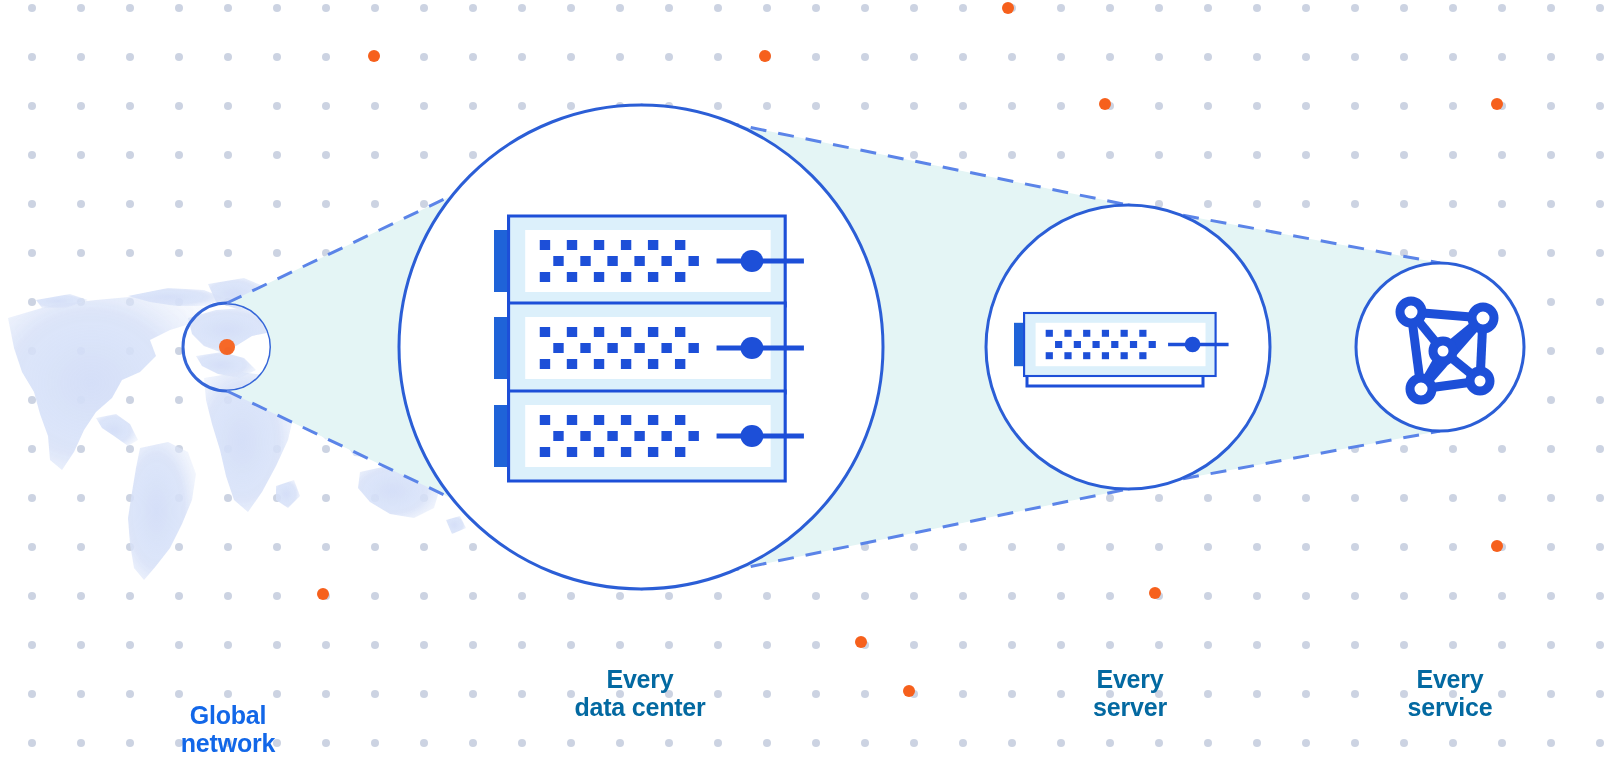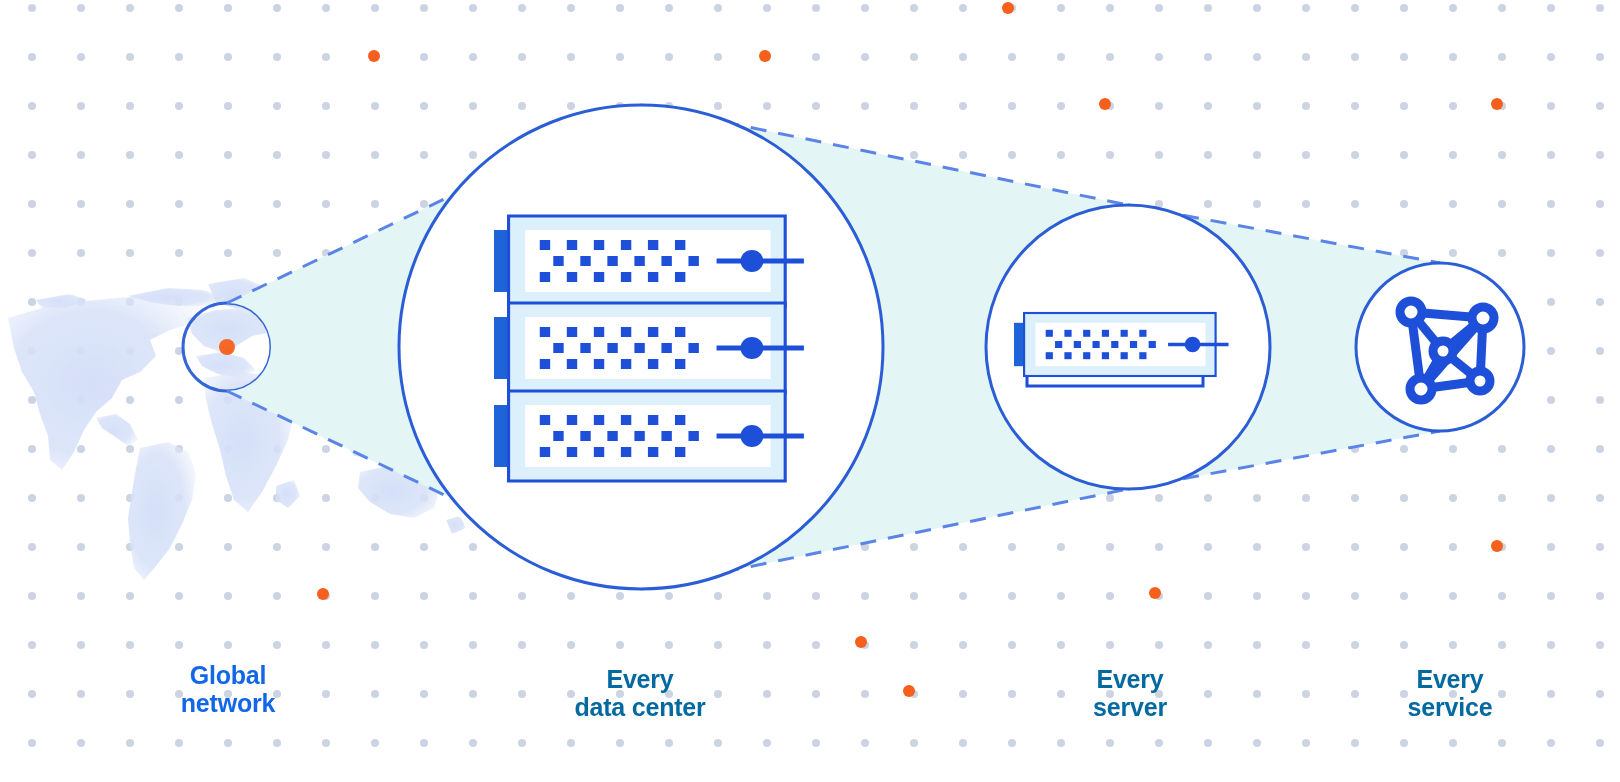--- a/index.html
+++ b/index.html
@@ -30,21 +30,21 @@
     font-size: 25px;
     line-height: 1.1;
     font-weight: 700;
     color: #0369a1;
     letter-spacing: -0.2px;
     white-space: pre-line;
   }
   .label.accent {
     color: #1267e8;
   }
-  #label-global   { left: 118px; top: 662px; width: 220px; }
+  #label-global   { left: 118px; top: 702px; width: 220px; }
   #label-dc       { left: 530px; top: 666px; width: 220px; }
   #label-server   { left: 1020px; top: 666px; width: 220px; }
   #label-service  { left: 1340px; top: 666px; width: 220px; }
 </style>
 </head>
 <body>
 
 <div id="stage">
 
   <svg id="scene" viewBox="0 0 1620 782" xmlns="http://www.w3.org/2000/svg">

